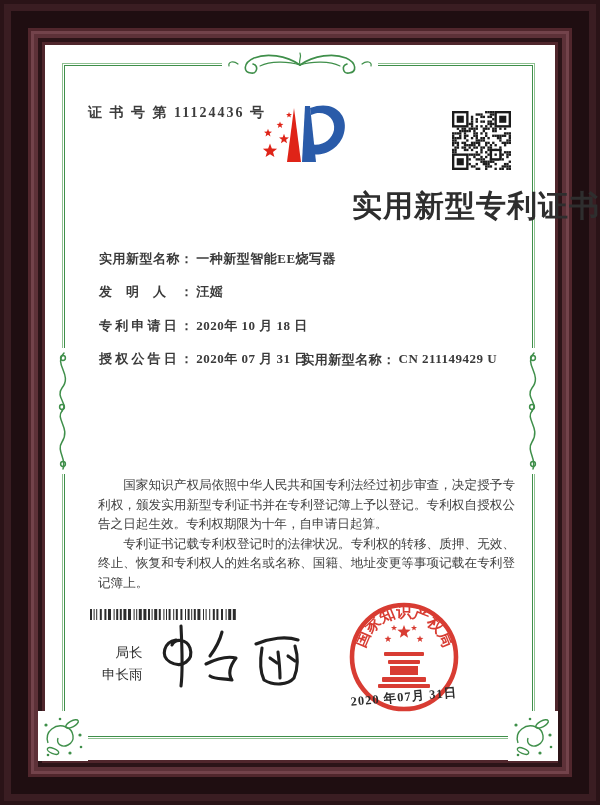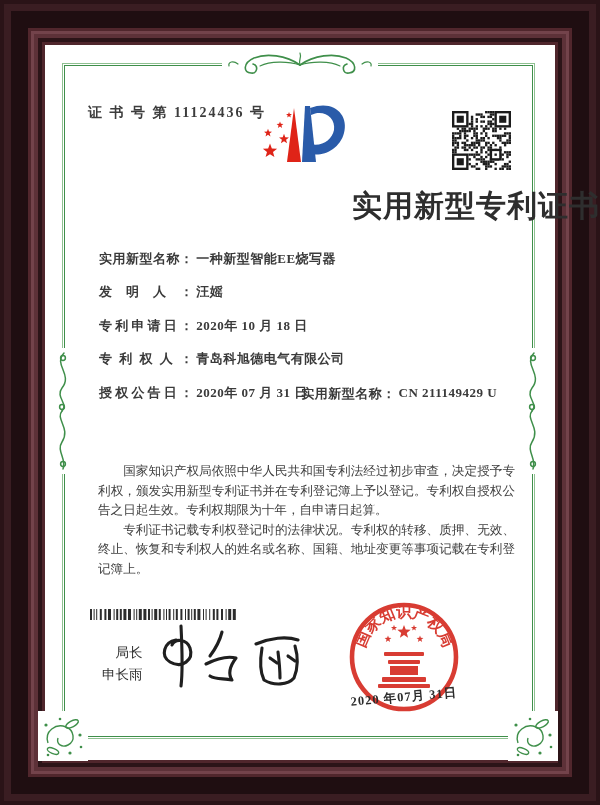--- a/index.html
+++ b/index.html
@@ -48,21 +48,21 @@
   .frow{height:33.4px;font-size:13px;color:#3a3a3a;font-weight:bold;white-space:nowrap;}
   .flabel{
     display:inline-block;width:94px;text-align:justify;text-align-last:justify;
     vertical-align:top;
   }
   .fvalue{letter-spacing:0.5px;}
   .frow.double .pair{display:inline-block;}
   .frow.double .pair:first-child{width:199px;}
   
   .paras{
-    position:absolute;left:98px;top:462px;width:417px;z-index:4;
+    position:absolute;left:98px;top:476px;width:417px;z-index:4;
     font-size:12.6px;line-height:19.6px;color:#3f3f3f;text-align:justify;
   }
   .paras p{margin:0;text-indent:2em;}
   
   .barcode{position:absolute;left:90px;top:606px;z-index:4;}
   .signer{position:absolute;left:102px;top:642px;z-index:4;font-size:13.5px;color:#2f2f2f;line-height:22px;font-family:"Liberation Sans","DejaVu Sans",sans-serif;text-align:right;}
   .signature{position:absolute;left:148px;top:618px;z-index:5;}
   .seal{position:absolute;left:317px;top:570px;z-index:6;}
 </style>
 </head>
@@ -412,24 +412,20 @@
     <span class="fvalue">一种新型智能EE烧写器</span>
   </div>
   <div class="frow">
     <span class="flabel">发明人：</span>
     <span class="fvalue">汪媱</span>
   </div>
   <div class="frow">
     <span class="flabel">专利申请日：</span>
     <span class="fvalue">2020年 10 月 18 日</span>
   </div>
-  <div class="frow">
-    <span class="flabel">专利权人：</span>
-    <span class="fvalue">青岛科旭德电气有限公司</span>
-  </div>
   <div class="frow double">
     <span class="pair">
       <span class="flabel">授权公告日：</span>
       <span class="fvalue">2020年 07 月 31 日</span>
     </span>
     <span class="pair">
       <span class="flabel">实用新型名称：</span>
       <span class="fvalue">CN 211149429 U</span>
     </span>
   </div>

